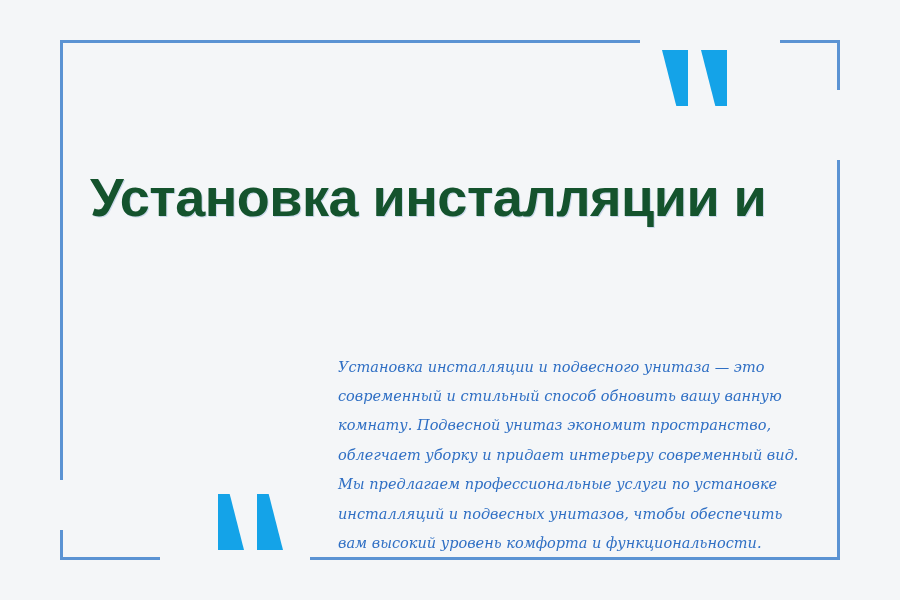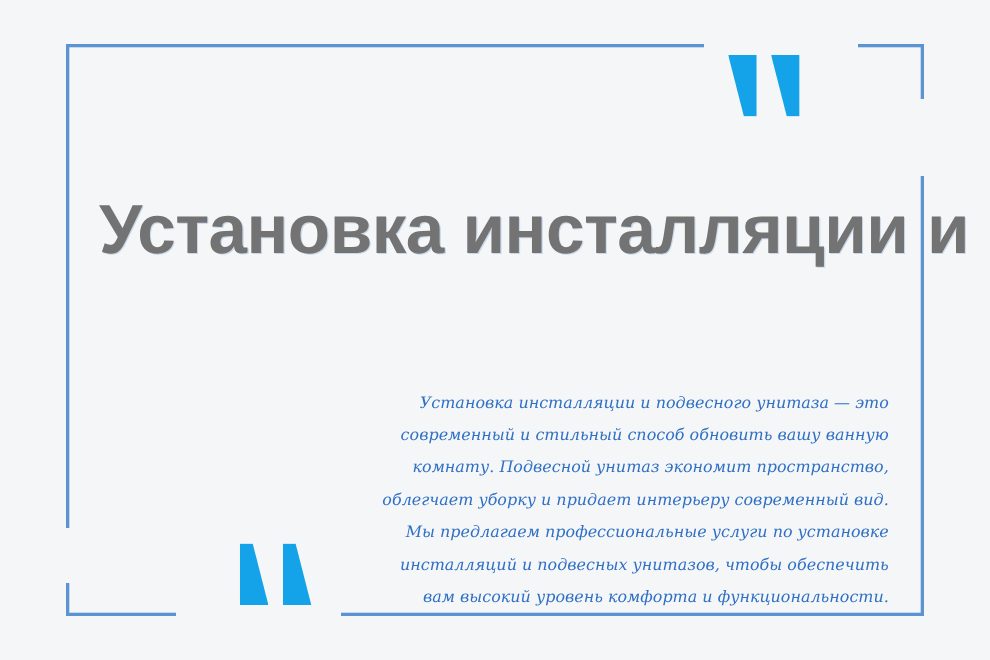--- a/index.html
+++ b/index.html
@@ -76,43 +76,43 @@
   .quote-bottom .bar {
     clip-path: polygon(45% 0, 100% 0, 100% 100%, 0 100%);
   }
 
   .title {
     position: absolute;
     left: 90px;
     top: 125px;
     width: 720px;
     text-align: left;
-    font-size: 63px;
+    font-size: 54px;
     font-weight: bold;
     line-height: 1.35;
-    color: #737373;
+    color: #14532d;
     letter-spacing: -0.5px;
     text-shadow: 1px 1px 0 rgba(120,160,210,0.35);
   }
   .title .line {
     display: block;
     white-space: nowrap;
   }
 
   .body-copy {
     position: absolute;
     left: 338px;
     top: 338px;
     width: 470px;
     font-family: "DejaVu Serif", serif;
     font-style: italic;
     font-size: 14.5px;
     line-height: 2.03;
     color: #2f6fc4;
-    text-align: right;
+    text-align: left;
   }
 </style>
 </head>
 <body>
 
 <div class="slide">
 
   <div class="frame">
     <div class="edge edge-top-left"></div>
     <div class="edge edge-top-right"></div>

